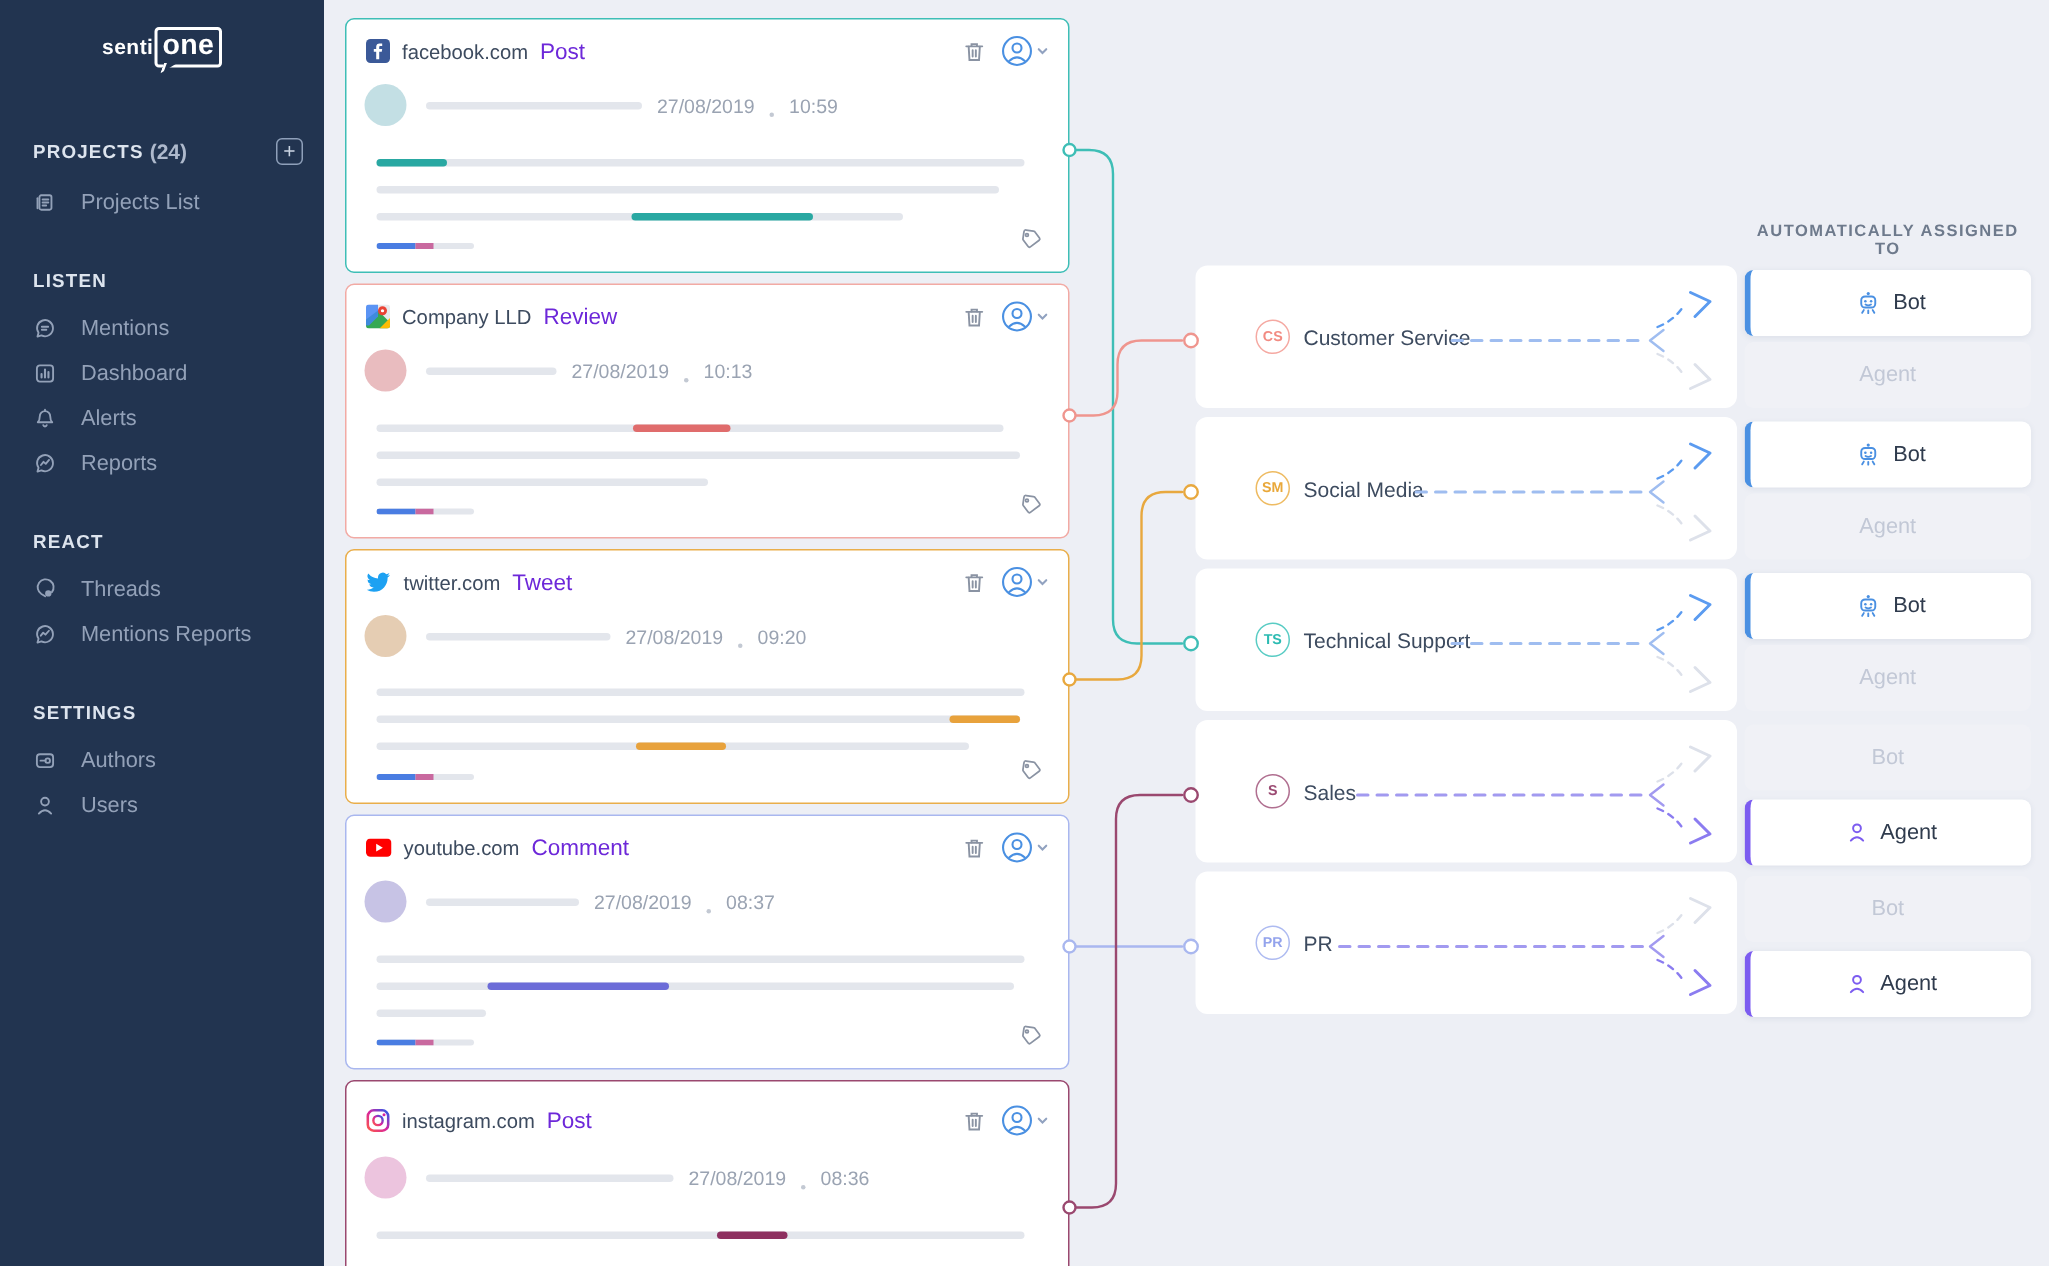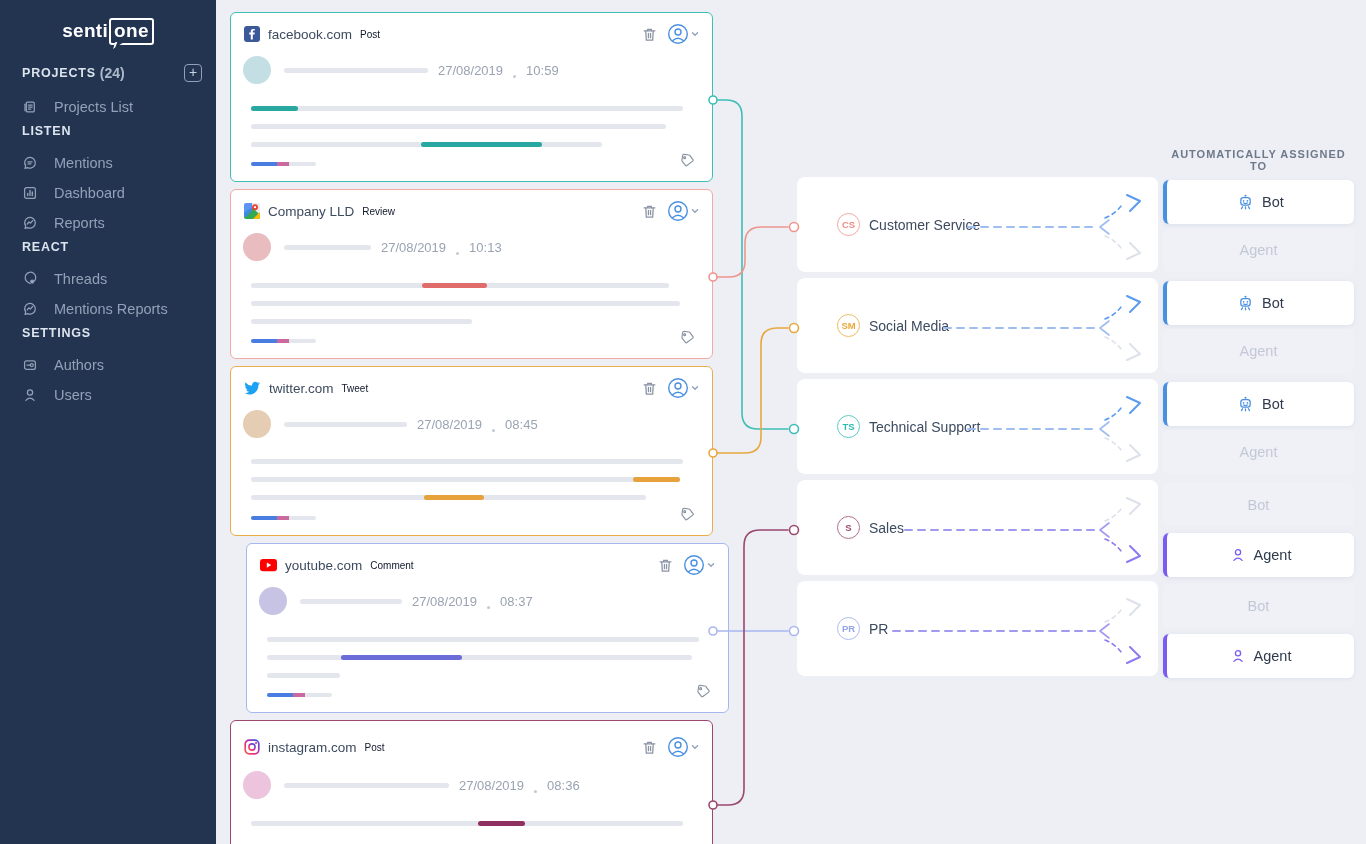--- a/index.html
+++ b/index.html
@@ -2,41 +2,41 @@
 <html><head>
 <meta charset="utf-8">
 <style>
   * { margin:0; padding:0; box-sizing:border-box; }
   html,body { width:1366px; height:844px; overflow:hidden; }
   body { font-family:"Liberation Sans","DejaVu Sans",sans-serif; background:#edeff5; position:relative; }
 
   
   .sidebar { position:absolute; left:0; top:0; width:216px; height:844px; background:#223450; z-index:10; }
   .logo { height:62px; display:flex; align-items:center; justify-content:center; gap:1px; }
-  .logo .l1 { color:#fff; font-size:19px; font-weight:600; letter-spacing:.3px; }
+  .logo .l1 { color:#fff; font-size:14px; font-weight:600; letter-spacing:.3px; }
   .logo .l2 { color:#fff; font-size:19px; font-weight:600; letter-spacing:.3px; border:2px solid #fff; border-radius:3px; padding:0 3px 1px 3px; position:relative; }
   .logo .l2:after { content:""; position:absolute; left:3px; bottom:-6px; width:7px; height:7px; background:#223450; border-right:2px solid #fff; border-bottom:2px solid #fff; transform:skewX(-20deg); border-bottom:none; border-left:2px solid #fff; border-right:none; clip-path:polygon(0 0,100% 0,0 100%); }
-  .side-head { display:flex; align-items:center; padding:0 14px 0 22px; margin-top:2px; margin-bottom:10px; }
+  .side-head { display:flex; align-items:center; padding:0 14px 0 22px; margin-top:30px; margin-bottom:10px; }
   .side-head .sh-label { color:#dde4ee; font-size:12.5px; font-weight:700; letter-spacing:.8px; }
   .side-head .sh-count { color:#aeb9cc; font-size:14px; font-weight:600; margin-left:4px; }
   .plus-btn { margin-left:auto; width:18px; height:18px; border:1.5px solid #8fa0ba; border-radius:4px; color:#c9d3e2; font-size:14px; line-height:15px; text-align:center; cursor:pointer; }
   .nav-item { display:flex; align-items:center; gap:16px; height:30px; padding-left:22px; color:#93a1b8; font-size:14.5px; cursor:pointer; }
   .nav-item svg { flex:0 0 16px; }
   .sicon { stroke:#93a1b8; fill:none; stroke-width:1.25; stroke-linecap:round; stroke-linejoin:round; }
 
   
   .card { position:absolute; left:230px; width:483px; height:170px; background:#fff; border-radius:6px; border:1.5px solid; z-index:2; }
   .b-teal  { border-color:#3ebeb6; }
   .b-salmon{ border-color:#f2aaa4; }
   .b-amber { border-color:#e9ae4b; }
-  .b-peri  { border-color:#a9b7ef;margin-left:16px; }
+  .b-peri  { border-color:#a9b7ef; }
   .b-plum  { border-color:#9a486f; }
   .card-head { position:absolute; left:13px; right:12px; top:10px; height:22px; display:flex; align-items:center; gap:8px; }
   .src-name { font-size:13.5px; color:#3d4b5f; font-weight:500; }
-  .src-type { font-size:10px; color:#0f172a; cursor:pointer; text-decoration:none; }
+  .src-type { font-size:15px; color:#6d28d9; cursor:pointer; text-decoration:none; }
   .head-sp { flex:1; }
   .icon-btn { cursor:pointer; display:flex; align-items:center; }
   .author-row { position:absolute; left:12px; top:43px; height:28px; display:flex; align-items:center; }
   .avatar { width:28px; height:28px; border-radius:50%; }
   .sk { height:5px; border-radius:3px; background:#e3e6ec; }
   .author-sk { margin-left:13px; }
   .date { font-size:13px; color:#9aa3b2; margin-left:10px; display:flex; align-items:flex-end; gap:10px; white-space:nowrap; }
   .date .dot { width:3px; height:3px; border-radius:50%; background:#c3c9d3; display:inline-block; }
   .line { position:absolute; left:20px; height:5px; border-radius:3px; background:#e3e6ec; }
   .seg { position:absolute; top:0; height:5px; border-radius:3px; }
@@ -103,20 +103,28 @@
   </div>
   <div class="nav-item">
     <svg class="sicon" width="16" height="16" viewBox="0 0 16 16">
         <rect x="2.6" y="2.6" width="10.8" height="10.8" rx="2"></rect>
         <path d="M5.7 10.6V8.4M8 10.6V5.4M10.3 10.6V7" stroke-width="1.4"></path>
       </svg>
     <span>Dashboard</span>
   </div>
   <div class="nav-item">
     <svg class="sicon" width="16" height="16" viewBox="0 0 16 16">
+        <path d="M8 2.2v.9"></path>
+        <path d="M8 3.1a3.5 3.5 0 0 1 3.5 3.5c0 2.5.7 3.3 1.3 3.9H3.2c.6-.6 1.3-1.4 1.3-3.9A3.5 3.5 0 0 1 8 3.1z"></path>
+        <path d="M6.8 12.4a1.25 1.25 0 0 0 2.4 0"></path>
+      </svg>
+    <span>Alerts</span>
+  </div>
+  <div class="nav-item">
+    <svg class="sicon" width="16" height="16" viewBox="0 0 16 16">
         <path d="M13.3 7.7a5.3 5.3 0 1 0-9.6 3.1L3 13.4l2.6-.8a5.3 5.3 0 0 0 7.7-4.9z"></path>
         <path d="M5.3 9l1.7-2.1 1.5 1.3 2.2-2.6"></path>
       </svg>
     <span>Reports</span>
   </div>
 
   <div class="side-head">
     <span class="sh-label">REACT</span>
   </div>
   <div class="nav-item">
@@ -291,21 +299,21 @@
           <path d="M2.5 3.8L5 6.3 7.5 3.8"></path>
         </svg>
       </span>
   </div>
   <div class="author-row">
     <span class="avatar" style="background:#e5cdb3"></span>
     <span class="sk author-sk" style="width:123px"></span>
     <span class="date">
         <span>27/08/2019</span>
         <i class="dot"></i>
-        <span>08:45</span>
+        <span>09:20</span>
       </span>
   </div>
   <div class="line" style="top:92px;width:432px"></div>
   <div class="line" style="top:110px;width:429px">
       <span class="seg seg-amber" style="left:382px;width:47px"></span>
     </div>
   <div class="line" style="top:128px;width:395px">
       <span class="seg seg-amber" style="left:173px;width:60px"></span>
     </div>
   <div class="progress" style="top:149px">

